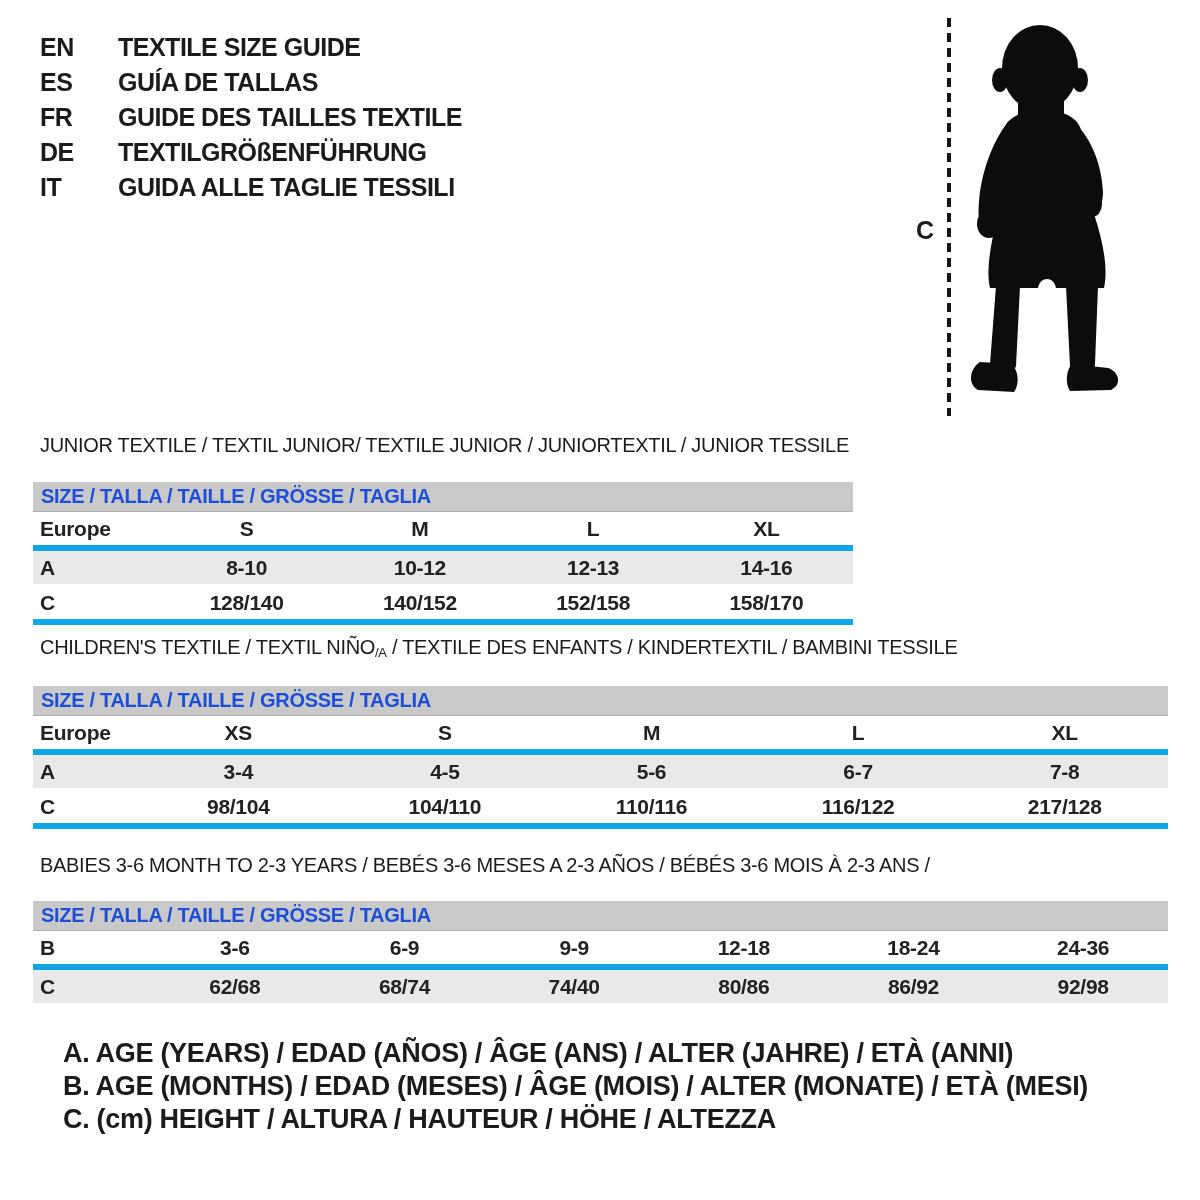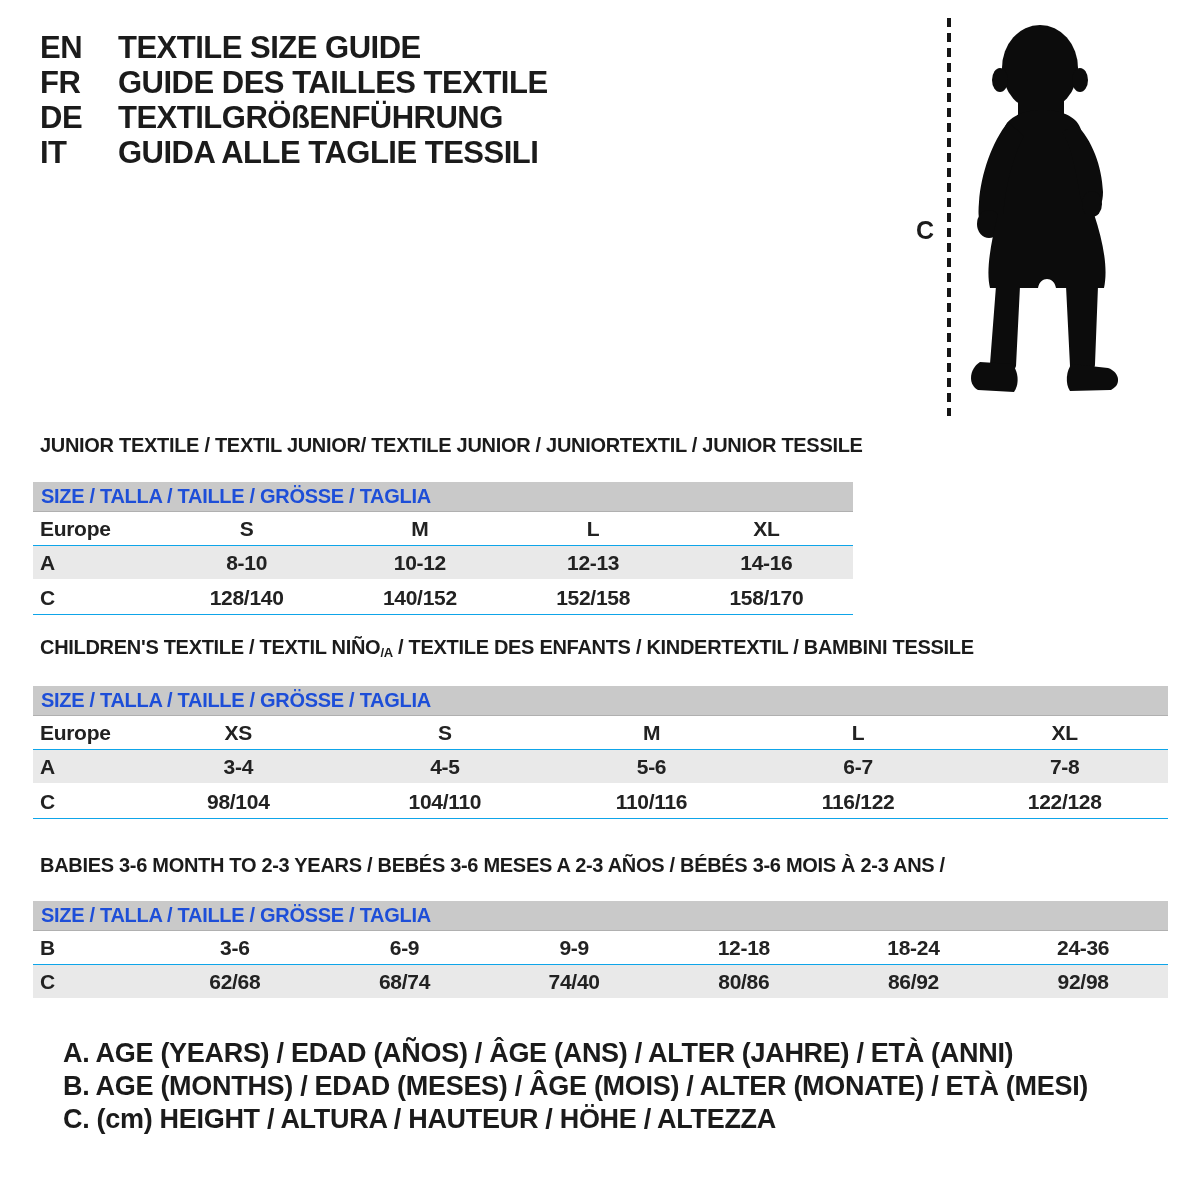--- a/index.html
+++ b/index.html
@@ -9,74 +9,78 @@
     font-family:"Liberation Sans","DejaVu Sans",sans-serif;
     font-weight:bold;
     color:#1b1b1b;
     overflow:hidden;
     position:relative;
   }
   .canvas{position:absolute;inset:0;}
 
   
   .lang-block{position:absolute;left:40px;top:30px;}
-  .lang-row{display:flex;line-height:35px;font-size:31px;letter-spacing:-0.5px;white-space:nowrap;}
+  .lang-row{display:flex;line-height:35px;font-size:25px;letter-spacing:-0.5px;white-space:nowrap;}
   .lang-code{width:78px;flex:0 0 78px;}
 
   
   .fig-c{position:absolute;left:916px;top:216px;font-size:25px;}
   .dash-line{
     position:absolute;left:947px;top:18px;width:4px;height:398px;
     background:repeating-linear-gradient(to bottom,#151515 0 9px,transparent 9px 15px);
   }
   .baby-svg{position:absolute;left:962px;top:18px;width:180px;height:400px;}
 
   
   .tbl{position:absolute;}
   .t1{left:33px;top:434px;width:820px;}
   .t2{left:33px;top:636px;width:1135px;}
   .t3{left:33px;top:849px;width:1135px;}
   .tbl-title{
     margin:0 0 0 7px;font-size:20px;line-height:22px;letter-spacing:-0.3px;
-    white-space:nowrap;font-weight:bold;
+    white-space:nowrap;font-weight:normal;
   }
   .t1 .tbl-title{margin-bottom:26px;}
   .t2 .tbl-title{margin-bottom:25px;}
   .t3 .tbl-title{line-height:32px;margin-bottom:20px;}
   .title-sub{font-size:13px;position:relative;top:3px;letter-spacing:-0.3px;}
   .size-bar{
     background:#c9c9c9;color:#1d4ed8;
     height:29px;line-height:29px;font-size:20px;letter-spacing:-0.3px;
     padding-left:8px;border-bottom:1px solid #b0b0b0;
     white-space:nowrap;
   }
   table.grid{
     width:100%;border-collapse:collapse;table-layout:fixed;
     font-size:21px;letter-spacing:-0.3px;color:#222;font-weight:bold;
   }
   table.grid td{height:33px;text-align:center;padding:0;}
   table.grid td.lbl{text-align:left;padding-left:7px;}
   .t1 td.lbl{width:120px;}
   .t2 td.lbl{width:95px;}
   .t3 td.lbl{width:110px;}
-  tr.r-white{background:#ffffff;border-bottom:1px solid #0ea5e9;}
+  tr.r-white{background:#ffffff;border-bottom:6px solid #0ea5e9;}
   tr.r-gray{background:#e9e9e9;border-bottom:2px solid #ffffff;}
 
   
   .legend{position:absolute;left:40px;top:1037px;font-size:27px;line-height:33px;letter-spacing:-0.3px;white-space:nowrap;margin-left:23px;}
 </style>
 </head>
 <body>
 
 <div class="canvas">
 
   <section class="lang-block">
     <div class="lang-row">
       <span class="lang-code">EN</span>
       <span class="lang-title">TEXTILE SIZE GUIDE</span>
+    </div>
+    <div class="lang-row">
+      <span class="lang-code">ES</span>
+      <span class="lang-title">GUÍA DE TALLAS</span>
     </div>
     <div class="lang-row">
       <span class="lang-code">FR</span>
       <span class="lang-title">GUIDE DES TAILLES TEXTILE</span>
     </div>
     <div class="lang-row">
       <span class="lang-code">DE</span>
       <span class="lang-title">TEXTILGRÖßENFÜHRUNG</span>
     </div>
     <div class="lang-row">
@@ -156,21 +160,21 @@
         <td>5-6</td>
         <td>6-7</td>
         <td>7-8</td>
       </tr>
       <tr class="r-white">
         <td class="lbl">C</td>
         <td>98/104</td>
         <td>104/110</td>
         <td>110/116</td>
         <td>116/122</td>
-        <td>122/128</td>
+        <td>217/128</td>
       </tr>
     </tbody>
       </table>
   </section>
 
   <section class="tbl t3">
     <h2 class="tbl-title">
         <span style="display:block">BABIES 3-6 MONTH TO 2-3 YEARS / BEBÉS 3-6 MESES A 2-3 AÑOS / BÉBÉS 3-6 MOIS À 2-3 ANS /</span>
       </h2>
     <div class="size-bar">SIZE / TALLA / TAILLE / GRÖSSE / TAGLIA</div>

